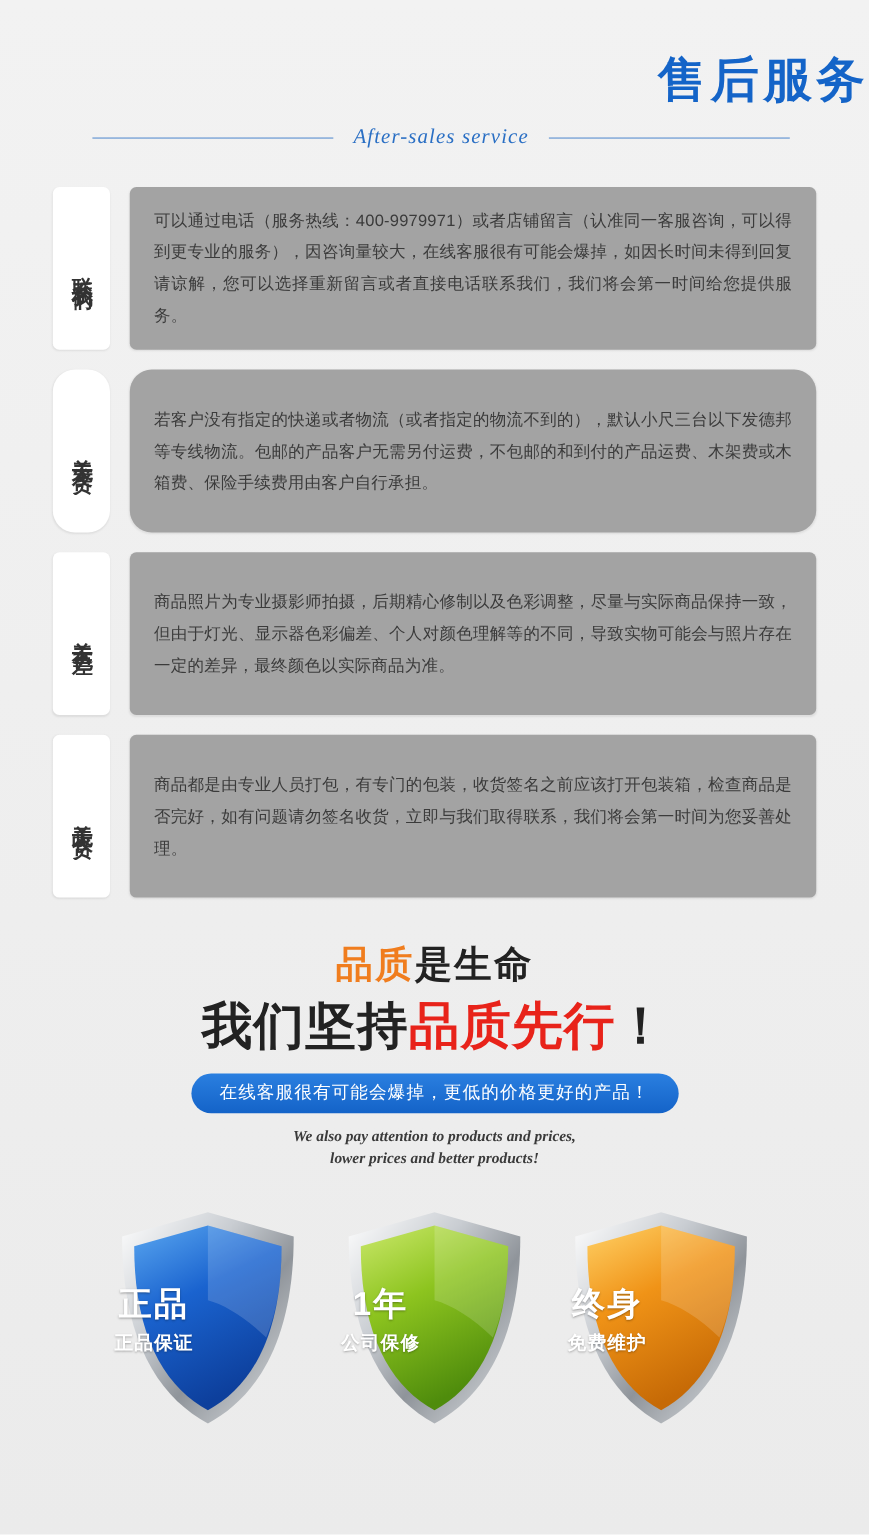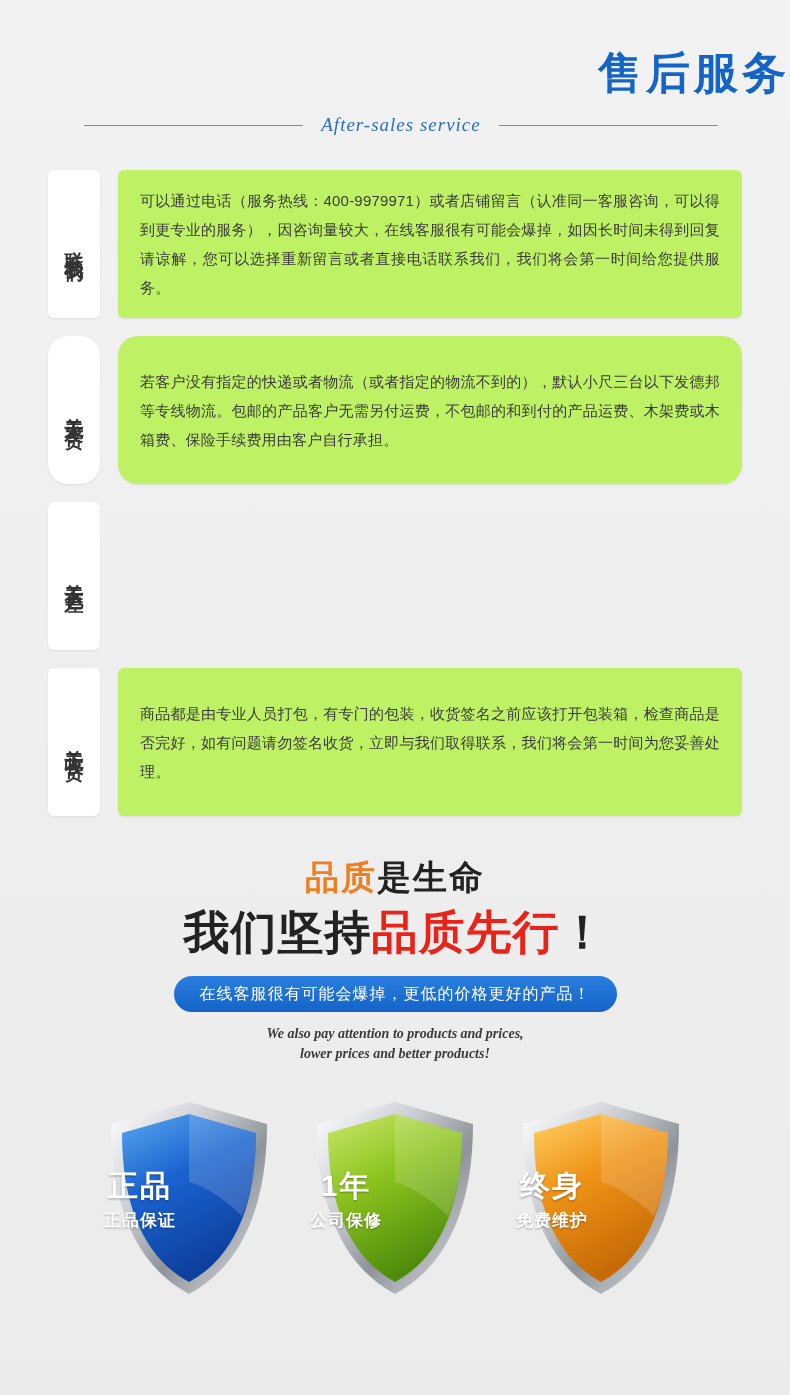--- a/index.html
+++ b/index.html
@@ -77,21 +77,21 @@
     text-orientation: upright;
     font-size: 19px;
     font-weight: bold;
     color: #333;
     letter-spacing: 4px;
     line-height: 1.15;
   }
   .service-body {
     flex: 1;
     margin-left: 18px;
-    background: #bef264;
+    background: #a3a3a3;
     border-radius: 6px;
     box-shadow: 0 1px 2px rgba(0,0,0,.08);
     display: flex;
     align-items: center;
     padding: 16px 22px;
     box-sizing: border-box;
   }
   .service-text {
     font-size: 15px;
     line-height: 29px;
@@ -216,20 +216,23 @@
     </div>
     <div class="service-body">
       <div class="service-text">若客户没有指定的快递或者物流（或者指定的物流不到的），默认小尺三台以下发德邦等专线物流。包邮的产品客户无需另付运费，不包邮的和到付的产品运费、木架费或木箱费、保险手续费用由客户自行承担。</div>
     </div>
   </div>
 
   <div class="service-row row-3">
     <div class="service-tag">
       <span>关于色差</span>
     </div>
+    <div class="service-body">
+      <div class="service-text">商品照片为专业摄影师拍摄，后期精心修制以及色彩调整，尽量与实际商品保持一致，但由于灯光、显示器色彩偏差、个人对颜色理解等的不同，导致实物可能会与照片存在一定的差异，最终颜色以实际商品为准。</div>
+    </div>
   </div>
 
   <div class="service-row row-4">
     <div class="service-tag">
       <span>关于收货</span>
     </div>
     <div class="service-body">
       <div class="service-text">商品都是由专业人员打包，有专门的包装，收货签名之前应该打开包装箱，检查商品是否完好，如有问题请勿签名收货，立即与我们取得联系，我们将会第一时间为您妥善处理。</div>
     </div>
   </div>

